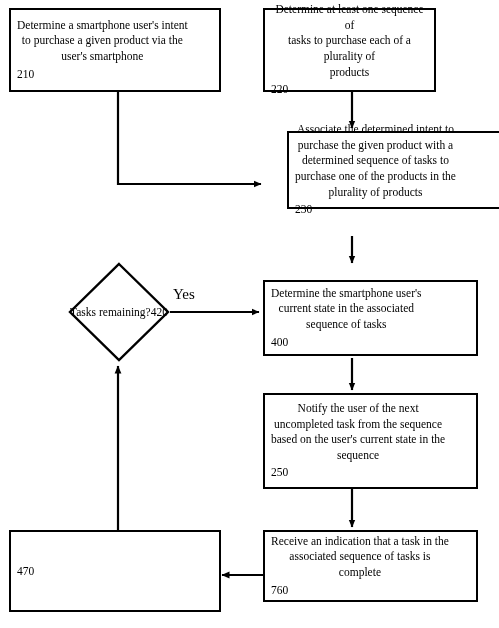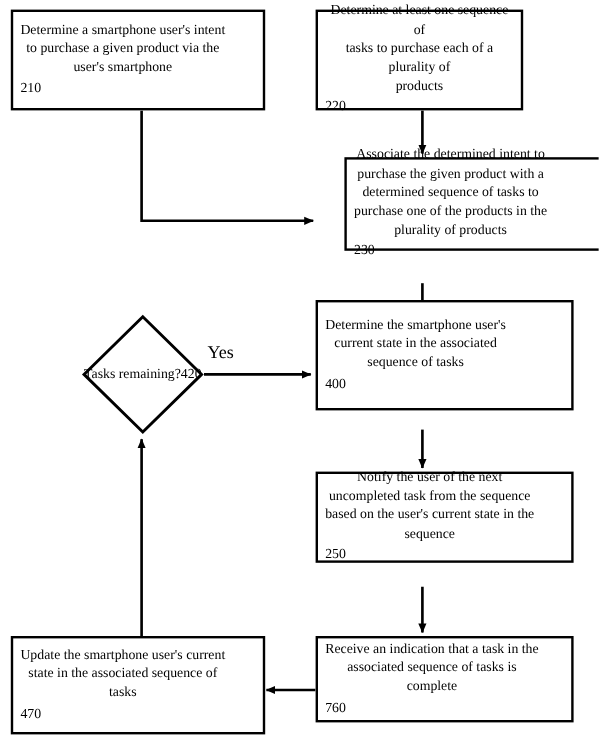--- a/index.html
+++ b/index.html
@@ -136,46 +136,43 @@
 
   <div class="node" style="left:263px; top:131px; width:215px; height:78px;margin-left:24px;">
     <div class="body">Associate the determined intent to
 purchase the given product with a
 determined sequence of tasks to
 purchase one of the products in the
 plurality of products</div>
     <div class="ref">230</div>
   </div>
 
-  <div class="node" style="left:263px; top:250px; width:215px; height:92px;">
+  <div class="node" style="left:263px; top:280px; width:215px; height:76px;">
     <div class="body">Determine the smartphone user's
 current state in the associated
 sequence of tasks</div>
     <div class="ref">400</div>
   </div>
 
-  <div class="node" style="left:263px; top:393px; width:215px; height:76px;">
+  <div class="node" style="left:263px; top:393px; width:215px; height:96px;">
     <div class="body">Notify the user of the next
 uncompleted task from the sequence
 based on the user's current state in the
 sequence</div>
     <div class="ref">250</div>
   </div>
 
   <div class="node" style="left:263px; top:530px; width:215px; height:72px;">
     <div class="body">Receive an indication that a task in the
 associated sequence of tasks is
 complete</div>
     <div class="ref">760</div>
   </div>
 
   <div class="node" style="left:9px; top:530px; width:212px; height:82px;">
-    <div class="body">Update the smartphone user's current
-state in the associated sequence of
-tasks</div>
     <div class="ref">470</div>
   </div>
 
   <div class="diamond-wrap" style="left:68px; top:262px; width:102px; height:100px;">
     <svg width="102" height="100" viewBox="0 0 102 100">
       <polygon points="51,2 100,50 51,98 2,50" fill="#ffffff" stroke="#000000" stroke-width="2.4"></polygon>
     </svg>
     <div class="diamond-text">
       <div class="body">Tasks
 remaining?</div>

